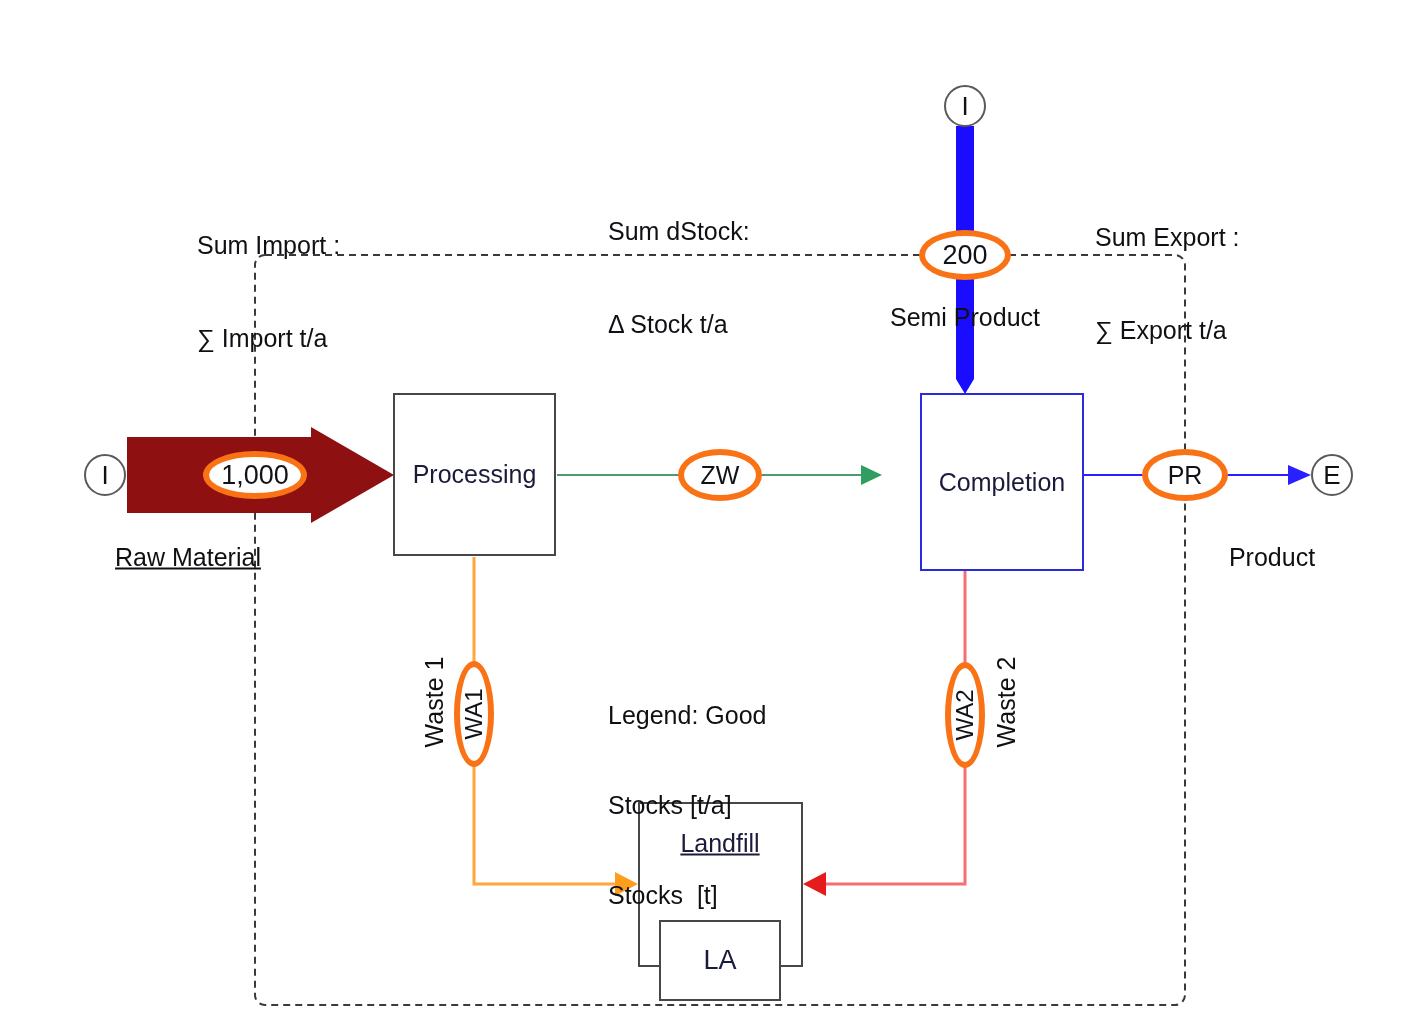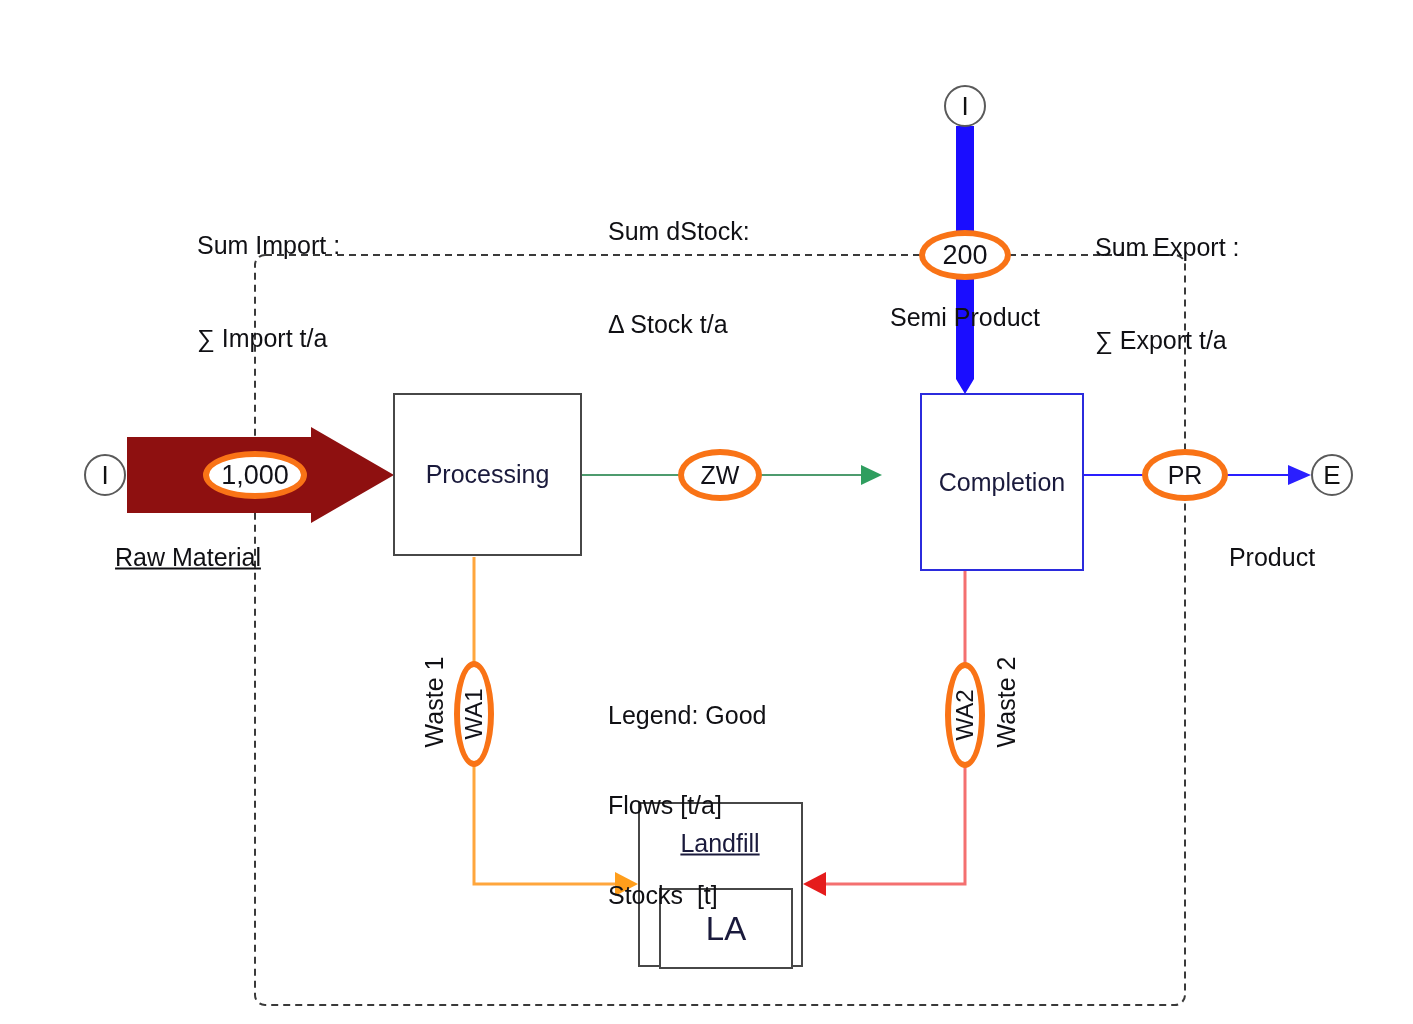--- a/index.html
+++ b/index.html
@@ -61,51 +61,51 @@
   </svg>
 
   <div class="textblock" style="left:197px; top:168px;">
     <div>Sum Import :</div>
     <div>∑ Import t/a</div>
   </div>
   <div class="textblock" style="left:608px; top:154px;">
     <div>Sum dStock:</div>
     <div>Δ Stock t/a</div>
   </div>
-  <div class="textblock" style="left:1095px; top:170px;">
+  <div class="textblock" style="left:1095px; top:160px;">
     <div>Sum Export :</div>
     <div>∑ Export t/a</div>
   </div>
 
   <div class="term" style="left:84px; top:454px;">I</div>
   <div class="term" style="left:944px; top:85px;">I</div>
   <div class="term" style="left:1311px; top:454px;">E</div>
 
-  <div class="box" style="left:393px; top:393px; width:189px; height:163px;">Processing</div>
+  <div class="box" style="left:393px; top:393px; width:163px; height:163px;">Processing</div>
   <div class="box blue" style="left:908px; top:393px; width:164px; height:178px;margin-left:12px;">Completion</div>
   <div class="box" style="left:638px; top:802px; width:165px; height:165px;"></div>
   <div class="landfill-title" style="left:720px; top:843px;">Landfill</div>
-  <div class="box" style="left:659px; top:888px; width:134px; height:81px; font-size:33px;">LA</div>
+  <div class="box" style="left:659px; top:920px; width:122px; height:81px; font-size:27px;">LA</div>
 
   <div class="oval value" style="left:203px; top:451px; width:104px; height:48px;">1,000</div>
   <div class="oval value" style="left:919px; top:230px; width:92px; height:50px;">200</div>
   <div class="oval" style="left:678px; top:449px; width:84px; height:52px;">ZW</div>
   <div class="oval" style="left:1142px; top:449px; width:86px; height:52px;">PR</div>
   <div class="oval oval-v" style="left:454px; top:661px; width:40px; height:106px;">
     <span>WA1</span>
   </div>
   <div class="oval oval-v" style="left:945px; top:662px; width:40px; height:106px;">
     <span>WA2</span>
   </div>
 
   <div class="lbl center" style="left:188px; top:536px;text-decoration:underline;">Raw Material</div>
   <div class="lbl center" style="left:965px; top:296px;">Semi Product</div>
   <div class="lbl center" style="left:1272px; top:536px;">Product</div>
   <div class="lbl vert" style="left:434px; top:702px;">Waste 1</div>
   <div class="lbl vert" style="left:1006px; top:702px;">Waste 2</div>
 
   <div class="textblock" style="left:608px; top:640px; line-height:30px;">
     <div>Legend: Good</div>
-    <div>Flows [t/a]</div>
+    <div>Stocks [t/a]</div>
     <div>Stocks  [t]</div>
   </div>
 
 </div>
 
 </body></html>

